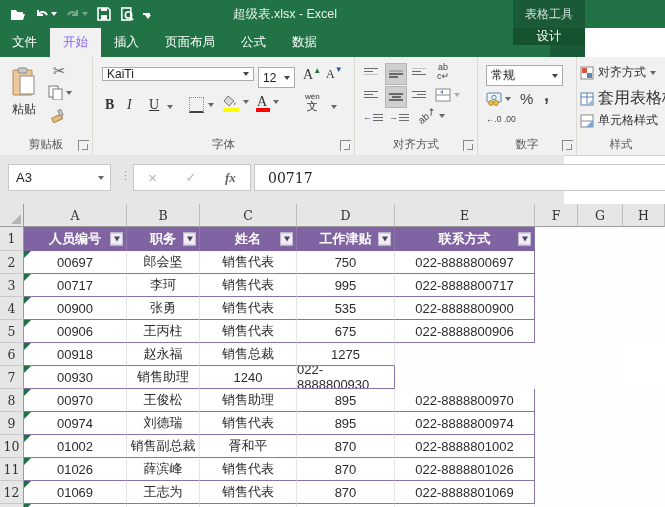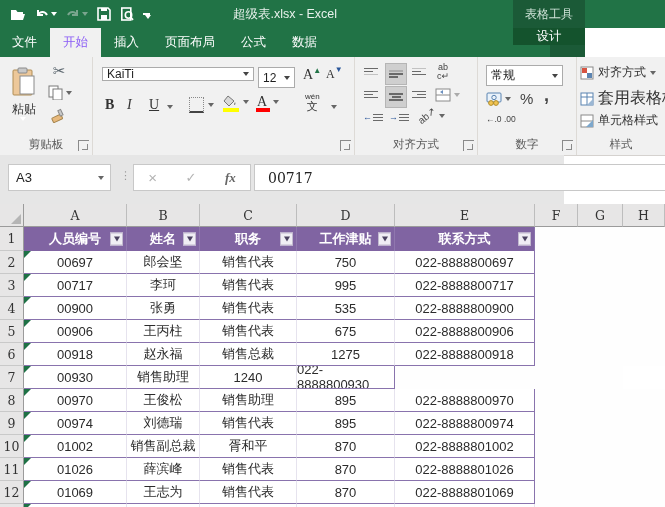--- a/index.html
+++ b/index.html
@@ -193,20 +193,21 @@
       <div class="btn-ic fontbtn" style="left:164px;top:38px;">
         <span style="line-height:13px;">A</span>
         <span style="position:absolute;left:-1px;top:13px;width:14px;height:4px;background:#ff0000;"></span>
         <span class="caret" style="border-top-color:#666;margin-left:6px;"></span>
       </div>
       <div class="btn-ic" style="left:212px;top:36px;flex-direction:column;line-height:1;color:#333;">
         <span style="font-size:8px;">wén</span>
         <span style="font-size:11px;">文</span>
       </div>
       <div class="caret" style="position:absolute;left:238px;top:48px;border-top-color:#666;"></div>
+      <div class="glabel">字体</div>
       <div class="launcher"></div>
     </div>
 
     <div class="rgroup" style="left:355px;width:123px;">
       <div class="btn-ic" style="left:8px;top:9px;width:16px;">
           <span style="width:14px;">
             <span class="ln" style="width:14px;"></span>
             <span class="ln" style="width:9px;"></span>
             <span class="ln" style="width:14px;opacity:.35;"></span>
           </span>
@@ -366,27 +367,27 @@
     <div id="sheetrows">
         <div class="grow hrow">
           <div class="rhead">1</div>
           <div class="thcell">
             <div class="">人员编号</div>
             <div class="filter-btn">
               <div class="fcaret"></div>
             </div>
           </div>
           <div class="thcell">
-            <div class="">姓名</div>
+            <div class="">职务</div>
             <div class="filter-btn">
               <div class="fcaret"></div>
             </div>
           </div>
           <div class="thcell">
-            <div class="">职务</div>
+            <div class="">姓名</div>
             <div class="filter-btn">
               <div class="fcaret"></div>
             </div>
           </div>
           <div class="thcell">
             <div class="">工作津贴</div>
             <div class="filter-btn">
               <div class="fcaret"></div>
             </div>
           </div>
@@ -443,21 +444,20 @@
           <div class="dcell empty"></div>
           <div class="dcell empty"></div>
           <div class="dcell empty"></div>
         </div>
         <div class="grow drow">
           <div class="rhead">6</div>
           <div class="dcell num">00918<div class="tri"></div></div>
           <div class="dcell kai">赵永福</div>
           <div class="dcell kai">销售总裁</div>
           <div class="dcell num">1275</div>
-          <div class="dcell num tblright">022-8888800918</div>
           <div class="dcell empty"></div>
           <div class="dcell empty"></div>
           <div class="dcell empty"></div>
         </div>
         <div class="grow drow">
           <div class="rhead">7</div>
           <div class="dcell num">00930<div class="tri"></div></div>
           <div class="dcell kai">销售助理</div>
           <div class="dcell num">1240</div>
           <div class="dcell num tblright">022-8888800930</div>

